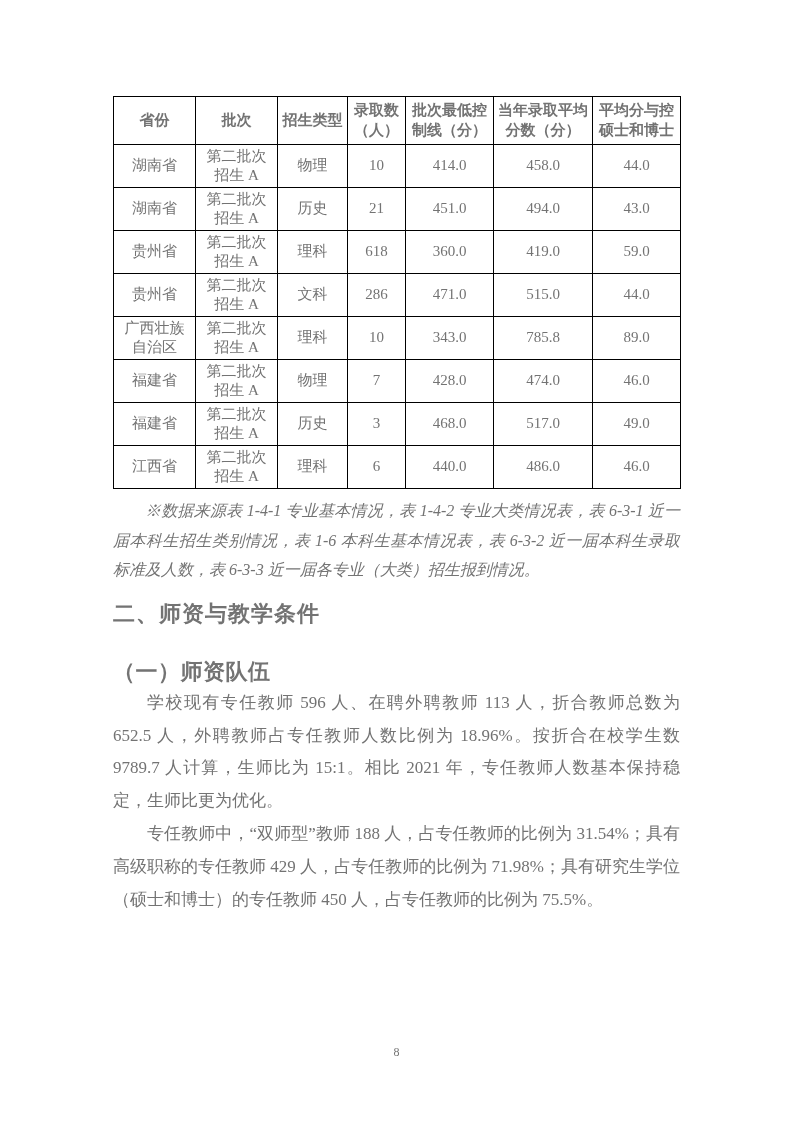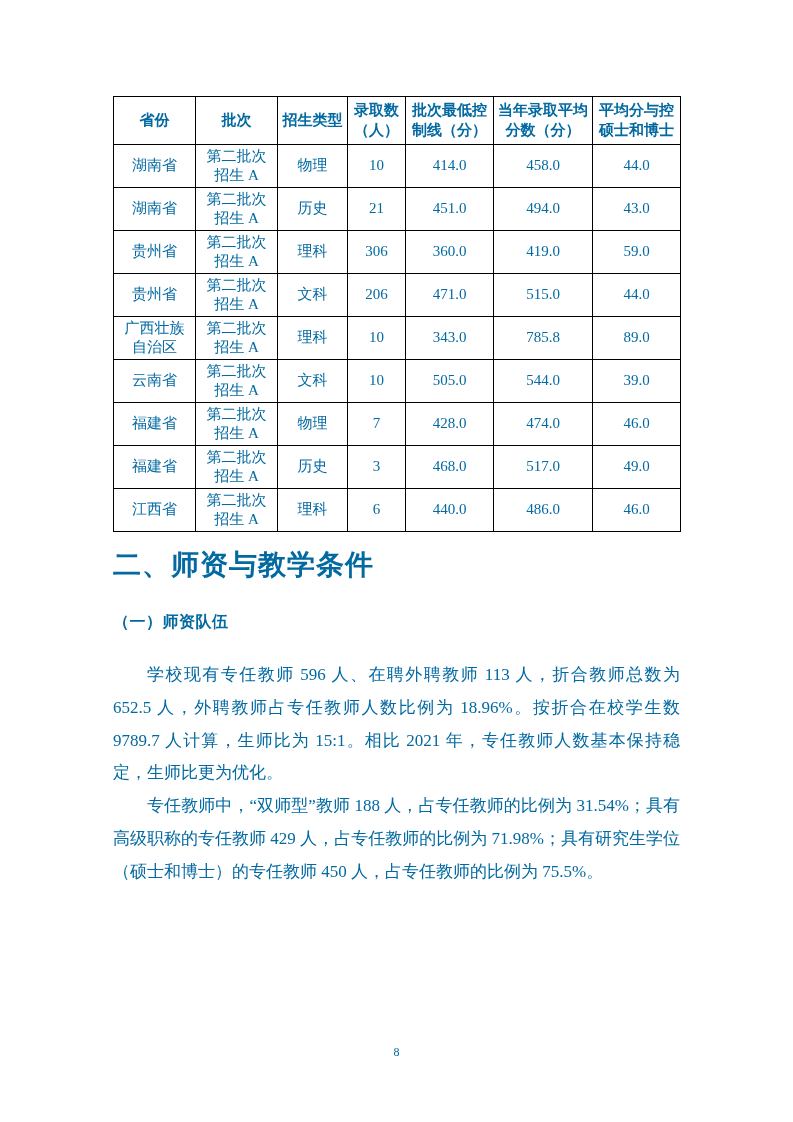--- a/index.html
+++ b/index.html
@@ -7,21 +7,21 @@
     padding: 0;
     background: #ffffff;
   }
   .page {
     position: relative;
     width: 793px;
     height: 1122px;
     background: #ffffff;
     box-sizing: border-box;
     padding: 96px 113px 0 113px;
-    color: #0369a1;
+    color: #737373;
     font-family: "Liberation Serif", serif;
     overflow: hidden;
   }
   table.score-table {
     width: 567px;
     border-collapse: collapse;
     table-layout: fixed;
     font-size: 15px;
   }
   table.score-table th,
@@ -47,41 +47,40 @@
     font-size: 16px;
     line-height: 1.85;
     font-style: italic;
     text-indent: 2em;
     text-align: justify;
     font-family: "Liberation Serif", serif;
   }
   .h1 {
     margin: 14px 0 0 0;
     font-family: "Liberation Sans", sans-serif;
-    font-size: 28px;
+    font-size: 22px;
     font-weight: 600;
     letter-spacing: 1px;
   }
   .h2 {
     margin: 28px 0 0 0;
     font-family: "Liberation Sans", sans-serif;
-    font-size: 16px;
+    font-size: 22px;
     font-weight: 600;
     letter-spacing: 0.5px;
   }
   .body-para {
     width: 567px;
     margin: 0;
     font-size: 17px;
     line-height: 1.93;
     text-indent: 2em;
     text-align: justify;
   }
   .body-para.first {
-    margin-top: 26px;
   }
   .pagenum {
     position: absolute;
     left: 0;
     right: 0;
     bottom: 62px;
     text-align: center;
     font-size: 12px;
     font-family: "Liberation Serif", serif;
   }
@@ -135,57 +134,47 @@
           <td>21</td>
           <td>451.0</td>
           <td>494.0</td>
           <td>43.0</td>
         </tr>
         <tr>
           <td>贵州省</td>
           <td>第二批次
 招生 A</td>
           <td>理科</td>
-          <td>306</td>
+          <td>618</td>
           <td>360.0</td>
           <td>419.0</td>
           <td>59.0</td>
         </tr>
         <tr>
           <td>贵州省</td>
           <td>第二批次
 招生 A</td>
           <td>文科</td>
-          <td>206</td>
+          <td>286</td>
           <td>471.0</td>
           <td>515.0</td>
           <td>44.0</td>
         </tr>
         <tr>
           <td>广西壮族
 自治区</td>
           <td>第二批次
 招生 A</td>
           <td>理科</td>
           <td>10</td>
           <td>343.0</td>
           <td>785.8</td>
           <td>89.0</td>
         </tr>
         <tr>
-          <td>云南省</td>
-          <td>第二批次
-招生 A</td>
-          <td>文科</td>
-          <td>10</td>
-          <td>505.0</td>
-          <td>544.0</td>
-          <td>39.0</td>
-        </tr>
-        <tr>
           <td>福建省</td>
           <td>第二批次
 招生 A</td>
           <td>物理</td>
           <td>7</td>
           <td>428.0</td>
           <td>474.0</td>
           <td>46.0</td>
         </tr>
         <tr>
@@ -204,20 +193,21 @@
 招生 A</td>
           <td>理科</td>
           <td>6</td>
           <td>440.0</td>
           <td>486.0</td>
           <td>46.0</td>
         </tr>
       </tbody>
   </table>
 
+  <p class="note">※数据来源表 1-4-1 专业基本情况，表 1-4-2 专业大类情况表，表 6-3-1 近一届本科生招生类别情况，表 1-6 本科生基本情况表，表 6-3-2 近一届本科生录取标准及人数，表 6-3-3 近一届各专业（大类）招生报到情况。</p>
 
   <h1 class="h1">二、师资与教学条件</h1>
 
   <h2 class="h2">（一）师资队伍</h2>
 
   <p class="body-para first">学校现有专任教师 596 人、在聘外聘教师 113 人，折合教师总数为 652.5 人，外聘教师占专任教师人数比例为 18.96%。按折合在校学生数 9789.7 人计算，生师比为 15:1。相比 2021 年，专任教师人数基本保持稳定，生师比更为优化。</p>
   <p class="body-para">专任教师中，“双师型”教师 188 人，占专任教师的比例为 31.54%；具有高级职称的专任教师 429 人，占专任教师的比例为 71.98%；具有研究生学位（硕士和博士）的专任教师 450 人，占专任教师的比例为 75.5%。</p>
 
   <div class="pagenum">8</div>
 

